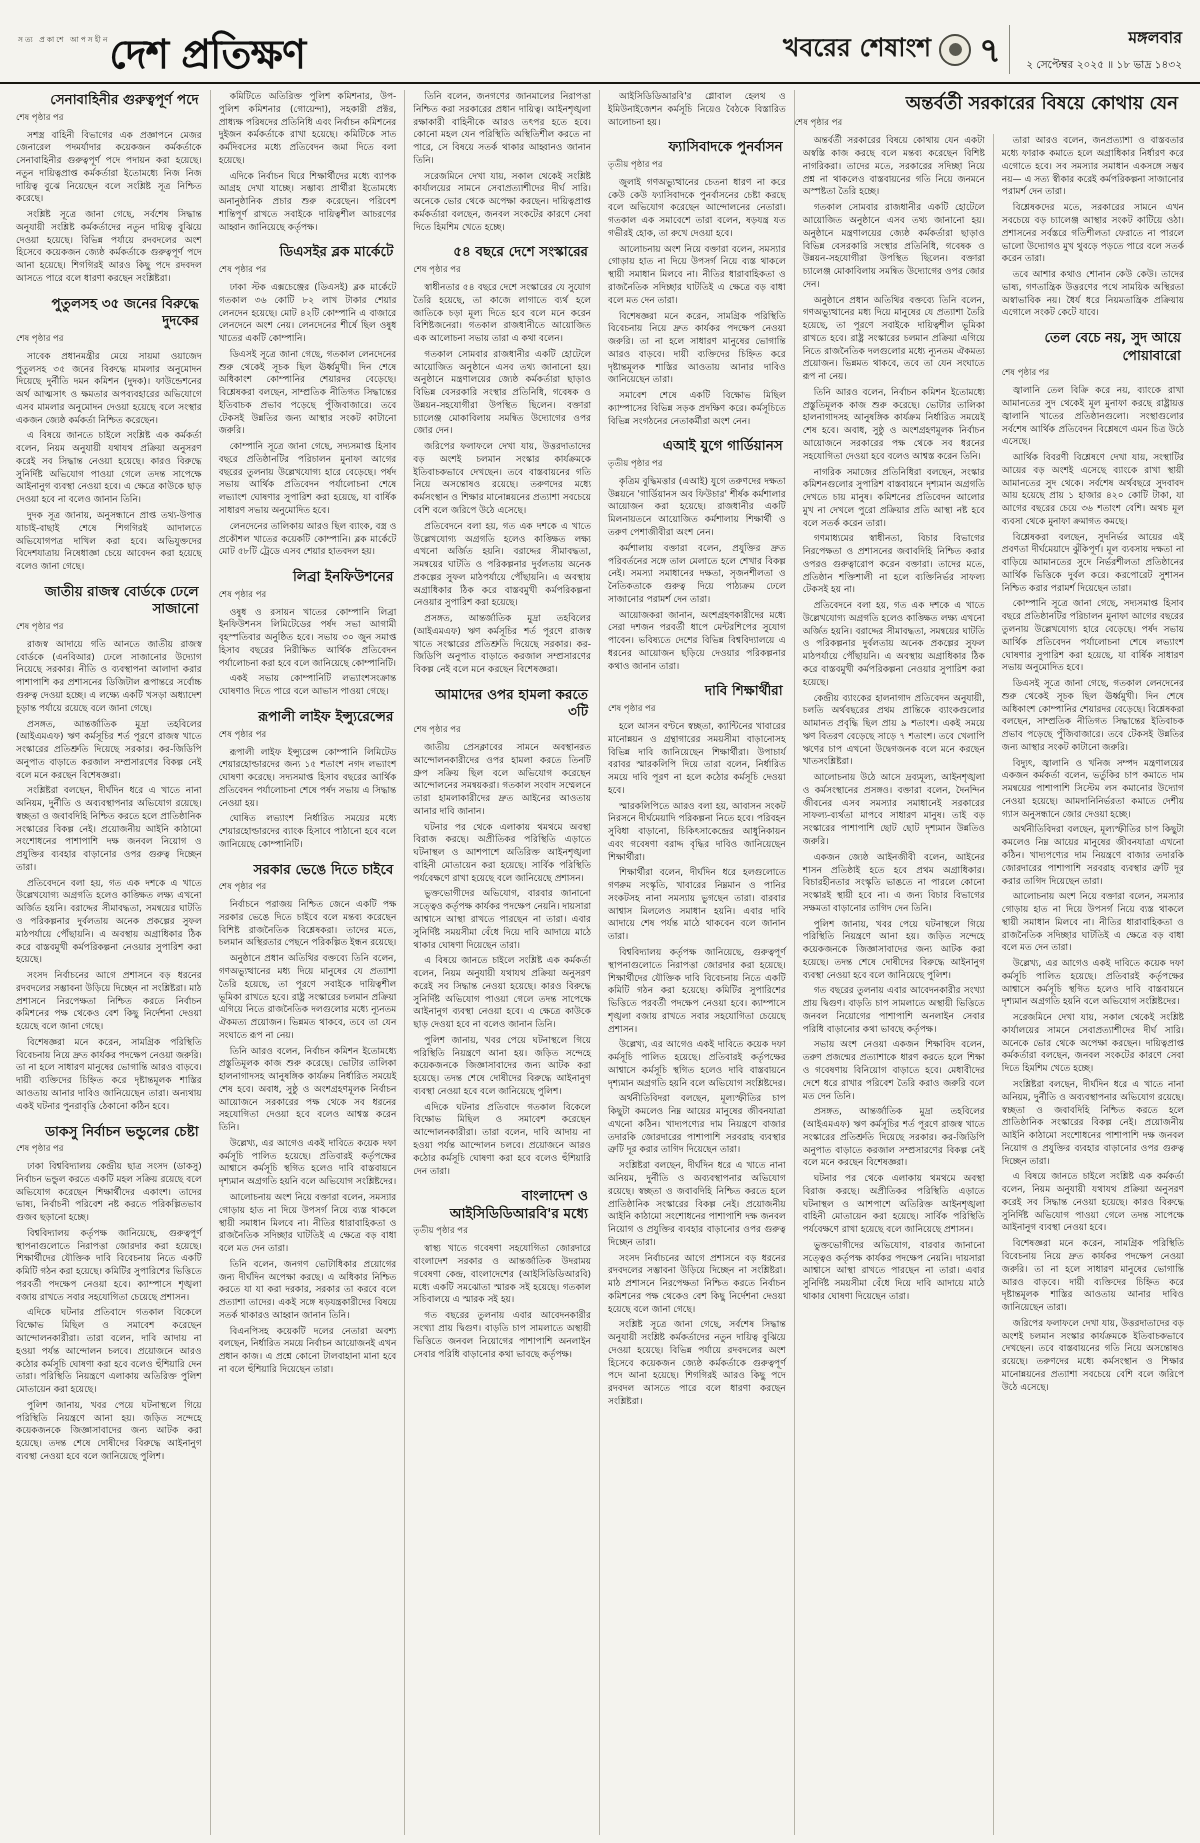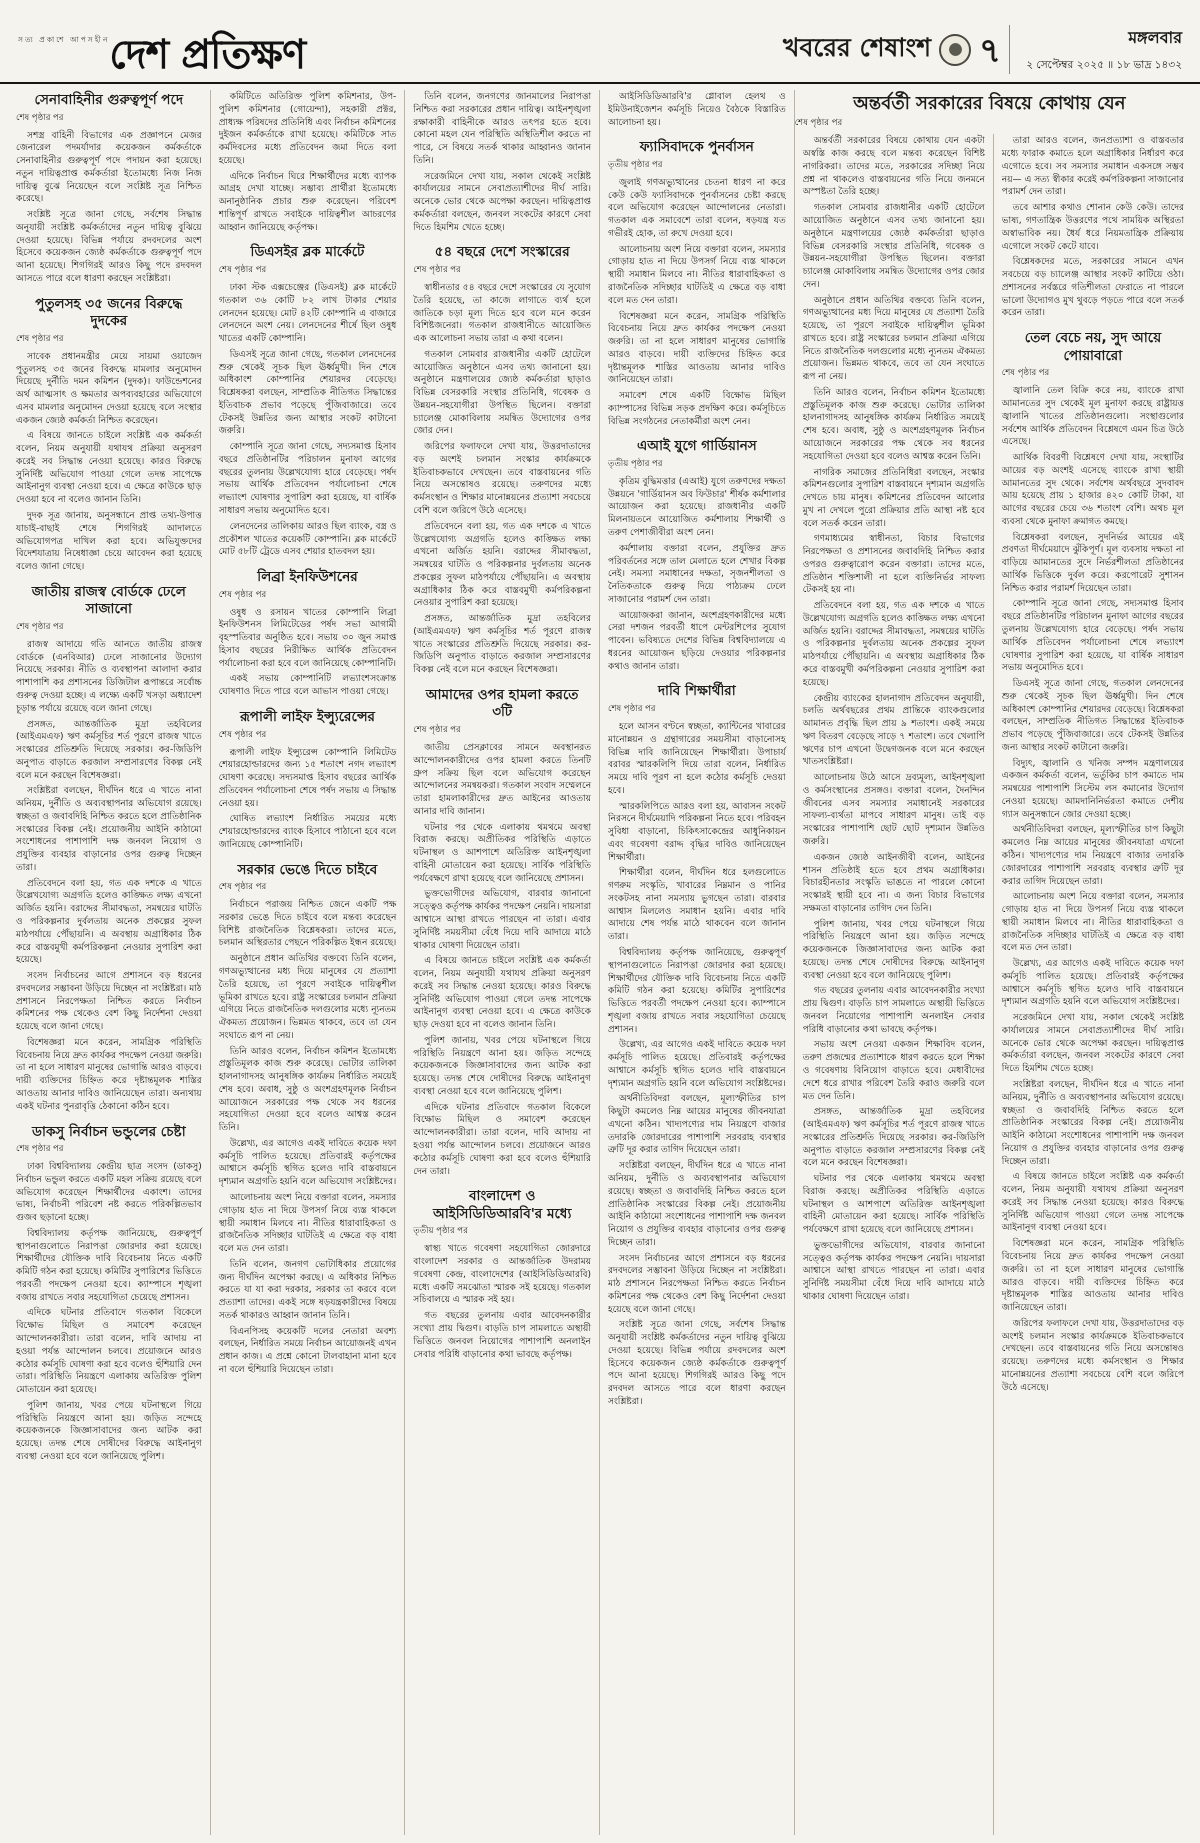--- a/index.html
+++ b/index.html
@@ -27,21 +27,21 @@
              padding:6px 16px 0; overflow:hidden; }
   .col { padding:0 8px; border-right:1px solid #b7b4a9; overflow:hidden; }
   .col.first { padding-left:0; }
   .right-region { grid-column:5 / 7; display:flex; flex-direction:column; overflow:hidden; padding-left:0; }
   .right-cols { display:flex; flex:1; overflow:hidden; }
   .rcol { flex:1; padding:0 8px; overflow:hidden; }
   .rcol.sep { border-right:1px solid #b7b4a9; }
   .rcol.last { padding-right:0; }
 
   
-  .hl { font-size:13.5px; font-weight:800; text-align:center; line-height:1.3; margin:10px 3px 2px; }
+  .hl { font-size:13.5px; font-weight:800; text-align:right; line-height:1.3; margin:10px 3px 2px; }
   .story.first .hl { margin-top:1px; }
   .hl-lg { font-size:18px; margin:2px 6px 2px; }
   .kicker { font-size:8.5px; color:#2c2c26; margin-bottom:4px; }
   .body p { font-size:9px; line-height:1.42; text-align:justify; margin-bottom:3px;
             text-indent:11px; word-break:break-word; }
 </style>
 </head>
 <body>
 
 <div class="page">
@@ -260,22 +260,22 @@
               <p>গত বছরের তুলনায় এবার আবেদনকারীর সংখ্যা প্রায় দ্বিগুণ। বাড়তি চাপ সামলাতে অস্থায়ী ভিত্তিতে জনবল নিয়োগের পাশাপাশি অনলাইন সেবার পরিধি বাড়ানোর কথা ভাবছে কর্তৃপক্ষ।</p>
               <p>সভায় অংশ নেওয়া একজন শিক্ষাবিদ বলেন, তরুণ প্রজন্মের প্রত্যাশাকে ধারণ করতে হলে শিক্ষা ও গবেষণায় বিনিয়োগ বাড়াতে হবে। মেধাবীদের দেশে ধরে রাখার পরিবেশ তৈরি করাও জরুরি বলে মত দেন তিনি।</p>
               <p>প্রসঙ্গত, আন্তর্জাতিক মুদ্রা তহবিলের (আইএমএফ) ঋণ কর্মসূচির শর্ত পূরণে রাজস্ব খাতে সংস্কারের প্রতিশ্রুতি দিয়েছে সরকার। কর-জিডিপি অনুপাত বাড়াতে করজাল সম্প্রসারণের বিকল্প নেই বলে মনে করছেন বিশেষজ্ঞরা।</p>
               <p>ঘটনার পর থেকে এলাকায় থমথমে অবস্থা বিরাজ করছে। অপ্রীতিকর পরিস্থিতি এড়াতে ঘটনাস্থল ও আশপাশে অতিরিক্ত আইনশৃঙ্খলা বাহিনী মোতায়েন করা হয়েছে। সার্বিক পরিস্থিতি পর্যবেক্ষণে রাখা হয়েছে বলে জানিয়েছে প্রশাসন।</p>
               <p>ভুক্তভোগীদের অভিযোগ, বারবার জানানো সত্ত্বেও কর্তৃপক্ষ কার্যকর পদক্ষেপ নেয়নি। দায়সারা আশ্বাসে আস্থা রাখতে পারছেন না তারা। এবার সুনির্দিষ্ট সময়সীমা বেঁধে দিয়ে দাবি আদায়ে মাঠে থাকার ঘোষণা দিয়েছেন তারা।</p>
             </div>
         </div>
         <div class="rcol last">
           <div class="body">
               <p>তারা আরও বলেন, জনপ্রত্যাশা ও বাস্তবতার মধ্যে ফারাক কমাতে হলে অগ্রাধিকার নির্ধারণ করে এগোতে হবে। সব সমস্যার সমাধান একসঙ্গে সম্ভব নয়— এ সত্য স্বীকার করেই কর্মপরিকল্পনা সাজানোর পরামর্শ দেন তারা।</p>
+              <p>বিশ্লেষকদের মতে, সরকারের সামনে এখন সবচেয়ে বড় চ্যালেঞ্জ আস্থার সংকট কাটিয়ে ওঠা। প্রশাসনের সর্বস্তরে গতিশীলতা ফেরাতে না পারলে ভালো উদ্যোগও মুখ থুবড়ে পড়তে পারে বলে সতর্ক করেন তারা।</p>
               <p>তবে আশার কথাও শোনান কেউ কেউ। তাদের ভাষ্য, গণতান্ত্রিক উত্তরণের পথে সাময়িক অস্থিরতা অস্বাভাবিক নয়। ধৈর্য ধরে নিয়মতান্ত্রিক প্রক্রিয়ায় এগোলে সংকট কেটে যাবে।</p>
-              <p>বিশ্লেষকদের মতে, সরকারের সামনে এখন সবচেয়ে বড় চ্যালেঞ্জ আস্থার সংকট কাটিয়ে ওঠা। প্রশাসনের সর্বস্তরে গতিশীলতা ফেরাতে না পারলে ভালো উদ্যোগও মুখ থুবড়ে পড়তে পারে বলে সতর্ক করেন তারা।</p>
             </div>
           <section class="story">
             <h2 class="hl">তেল বেচে নয়, সুদ আয়ে পোয়াবারো</h2>
             <div class="kicker">শেষ পৃষ্ঠার পর</div>
             <div class="body">
                 <p>জ্বালানি তেল বিক্রি করে নয়, ব্যাংকে রাখা আমানতের সুদ থেকেই মূল মুনাফা করছে রাষ্ট্রায়ত্ত জ্বালানি খাতের প্রতিষ্ঠানগুলো। সংস্থাগুলোর সর্বশেষ আর্থিক প্রতিবেদন বিশ্লেষণে এমন চিত্র উঠে এসেছে।</p>
                 <p>আর্থিক বিবরণী বিশ্লেষণে দেখা যায়, সংস্থাটির আয়ের বড় অংশই এসেছে ব্যাংকে রাখা স্থায়ী আমানতের সুদ থেকে। সর্বশেষ অর্থবছরে সুদবাবদ আয় হয়েছে প্রায় ১ হাজার ৪২০ কোটি টাকা, যা আগের বছরের চেয়ে ৩৬ শতাংশ বেশি। অথচ মূল ব্যবসা থেকে মুনাফা ক্রমাগত কমছে।</p>
                 <p>বিশ্লেষকরা বলছেন, সুদনির্ভর আয়ের এই প্রবণতা দীর্ঘমেয়াদে ঝুঁকিপূর্ণ। মূল ব্যবসায় দক্ষতা না বাড়িয়ে আমানতের সুদে নির্ভরশীলতা প্রতিষ্ঠানের আর্থিক ভিত্তিকে দুর্বল করে। করপোরেট সুশাসন নিশ্চিত করার পরামর্শ দিয়েছেন তারা।</p>
                 <p>কোম্পানি সূত্রে জানা গেছে, সদ্যসমাপ্ত হিসাব বছরে প্রতিষ্ঠানটির পরিচালন মুনাফা আগের বছরের তুলনায় উল্লেখযোগ্য হারে বেড়েছে। পর্ষদ সভায় আর্থিক প্রতিবেদন পর্যালোচনা শেষে লভ্যাংশ ঘোষণার সুপারিশ করা হয়েছে, যা বার্ষিক সাধারণ সভায় অনুমোদিত হবে।</p>
                 <p>ডিএসই সূত্রে জানা গেছে, গতকাল লেনদেনের শুরু থেকেই সূচক ছিল ঊর্ধ্বমুখী। দিন শেষে অধিকাংশ কোম্পানির শেয়ারদর বেড়েছে। বিশ্লেষকরা বলছেন, সাম্প্রতিক নীতিগত সিদ্ধান্তের ইতিবাচক প্রভাব পড়েছে পুঁজিবাজারে। তবে টেকসই উন্নতির জন্য আস্থার সংকট কাটানো জরুরি।</p>

